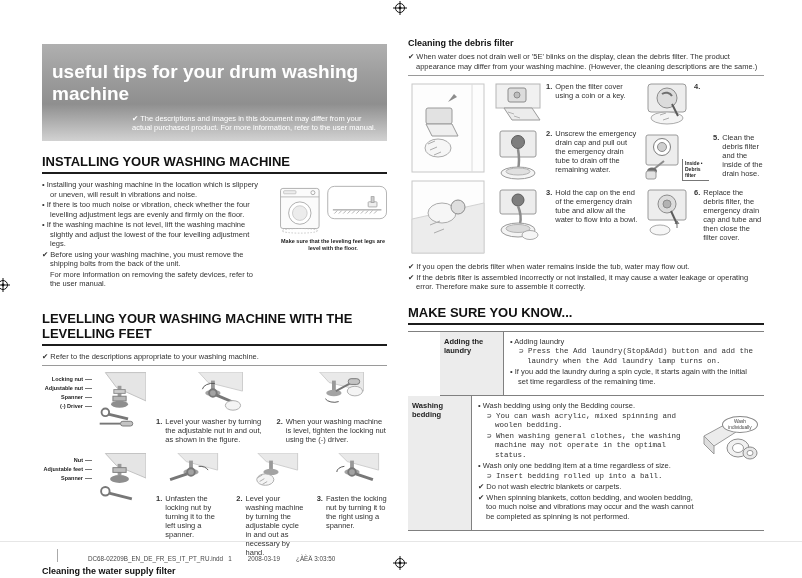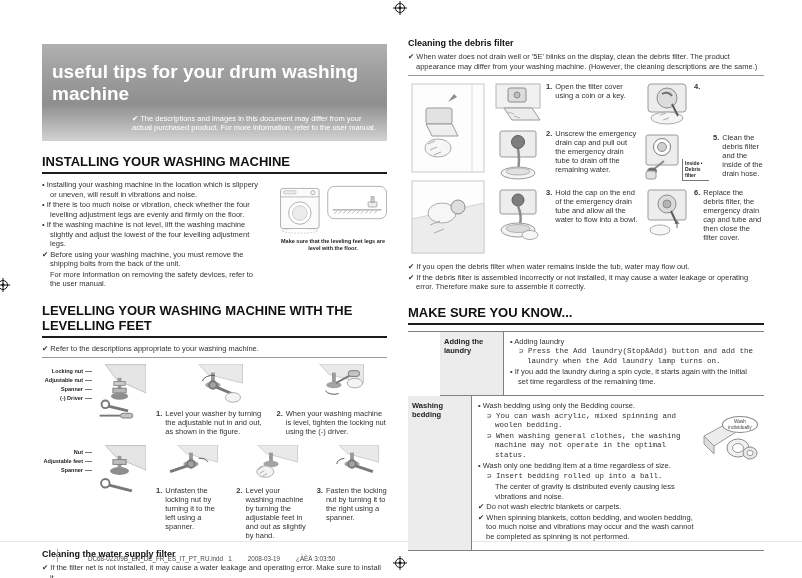--- a/index.html
+++ b/index.html
@@ -17,21 +17,21 @@
   .header-title { color:#fff; font-size:19px; font-weight:bold; line-height:22px; }
   .header-note  { margin-top:9px; color:#fff; font-size:7.5px; line-height:9px;
                   text-align:left; padding-left:80px; }
 
   
   .section-h { font-size:13px; font-weight:bold; color:#111; border-bottom:2px solid #1c1c1c;
                padding-bottom:3px; margin:13px 0 6px; }
   .sub-h  { font-size:9px; font-weight:bold; color:#111; margin:6px 0 4px; }
   .t      { font-size:7.5px; line-height:9.5px; color:#333; }
   .hang   { padding-left:8px; text-indent:-8px; margin-bottom:1px; }
-  .cont   { padding-left:8px; margin-bottom:1px; }
+  .cont   { padding-left:8px; margin-bottom:9px; }
   .thin-rule { border-top:1px solid #9a9a9a; margin:4px 0 6px; }
 
   
   .installing-flex { display:flex; gap:16px; }
   .installing-text { width:228px; }
   .installing-fig  { width:108px; text-align:center; padding-top:4px; }
   .fig-caption { font-size:5.5px; font-weight:bold; line-height:6.5px; color:#222; margin-top:2px; }
 
   
   .lv-row { display:flex; gap:10px; margin-bottom:9px; }
@@ -257,21 +257,21 @@
       <div class="step-cell">
         <svg width="56" height="38" viewBox="0 0 56 40">
           <polygon points="14,0 56,0 56,18 23,9" fill="#e9e9e9" stroke="#cccccc"></polygon>
           <rect x="26" y="8" width="4" height="9" fill="#999"></rect>
           <ellipse cx="28" cy="20" rx="8" ry="3.4" fill="#a3a3a3"></ellipse>
           <ellipse cx="22" cy="28" rx="9" ry="6" fill="#f4f4f4" stroke="#ababab"></ellipse>
           <path d="M14 26 l5 -3 M16 30 l5 -3 M19 33 l5 -3" stroke="#ababab" stroke-width="1" fill="none"></path>
         </svg>
         <div class="step-text">
             <span class="n">2.</span>
-            <span>Level your washing machine by turning the adjustable feet in and out as slightly by hand.</span>
+            <span>Level your washing machine by turning the adjustable cycle in and out as necessary by hand.</span>
           </div>
       </div>
       <div class="step-cell">
         <svg width="56" height="38" viewBox="0 0 56 40">
           <polygon points="14,0 56,0 56,18 23,9" fill="#e9e9e9" stroke="#cccccc"></polygon>
           <rect x="26" y="8" width="4" height="9" fill="#999"></rect>
           <ellipse cx="28" cy="20" rx="8" ry="3.4" fill="#a3a3a3"></ellipse>
           <circle cx="28" cy="20" r="4" fill="none" stroke="#777" stroke-width="2"></circle>
           <line x1="32" y1="22" x2="50" y2="28" stroke="#777" stroke-width="3"></line>
           <path d="M20 14 a10 6 0 0 0 -8 6" fill="none" stroke="#555" stroke-width="1"></path>
@@ -436,21 +436,20 @@
                 <ellipse cx="50" cy="35" rx="3" ry="2.6" fill="#fff" stroke="#9a9a9a"></ellipse>
               </svg>
             </div>
           </div>
           <div class="bedding-content-pad">
             <div class="ln-b">• Wash bedding using only the Bedding course.</div>
             <div class="ln-s">⊃ You can wash acrylic, mixed spinning and woolen bedding.</div>
             <div class="ln-s">⊃ When washing general clothes, the washing machine may not operate in the optimal status.</div>
             <div class="ln-b">• Wash only one bedding item at a time regardless of size.</div>
             <div class="ln-s">⊃ Insert bedding rolled up into a ball.</div>
-            <div class="ln-p">The center of gravity is distributed evenly causing less vibrations and noise.</div>
             <div class="ln-b">✔ Do not wash electric blankets or carpets.</div>
             <div class="ln-b">✔ When spinning blankets, cotton bedding, and woolen bedding, too much noise and vibrations may occur and the wash cannot be completed as spinning is not performed.</div>
           </div>
         </div>
       </div>
     </div>
   </div>
 
   <div class="footer-tick"></div>
   <div class="footer">

